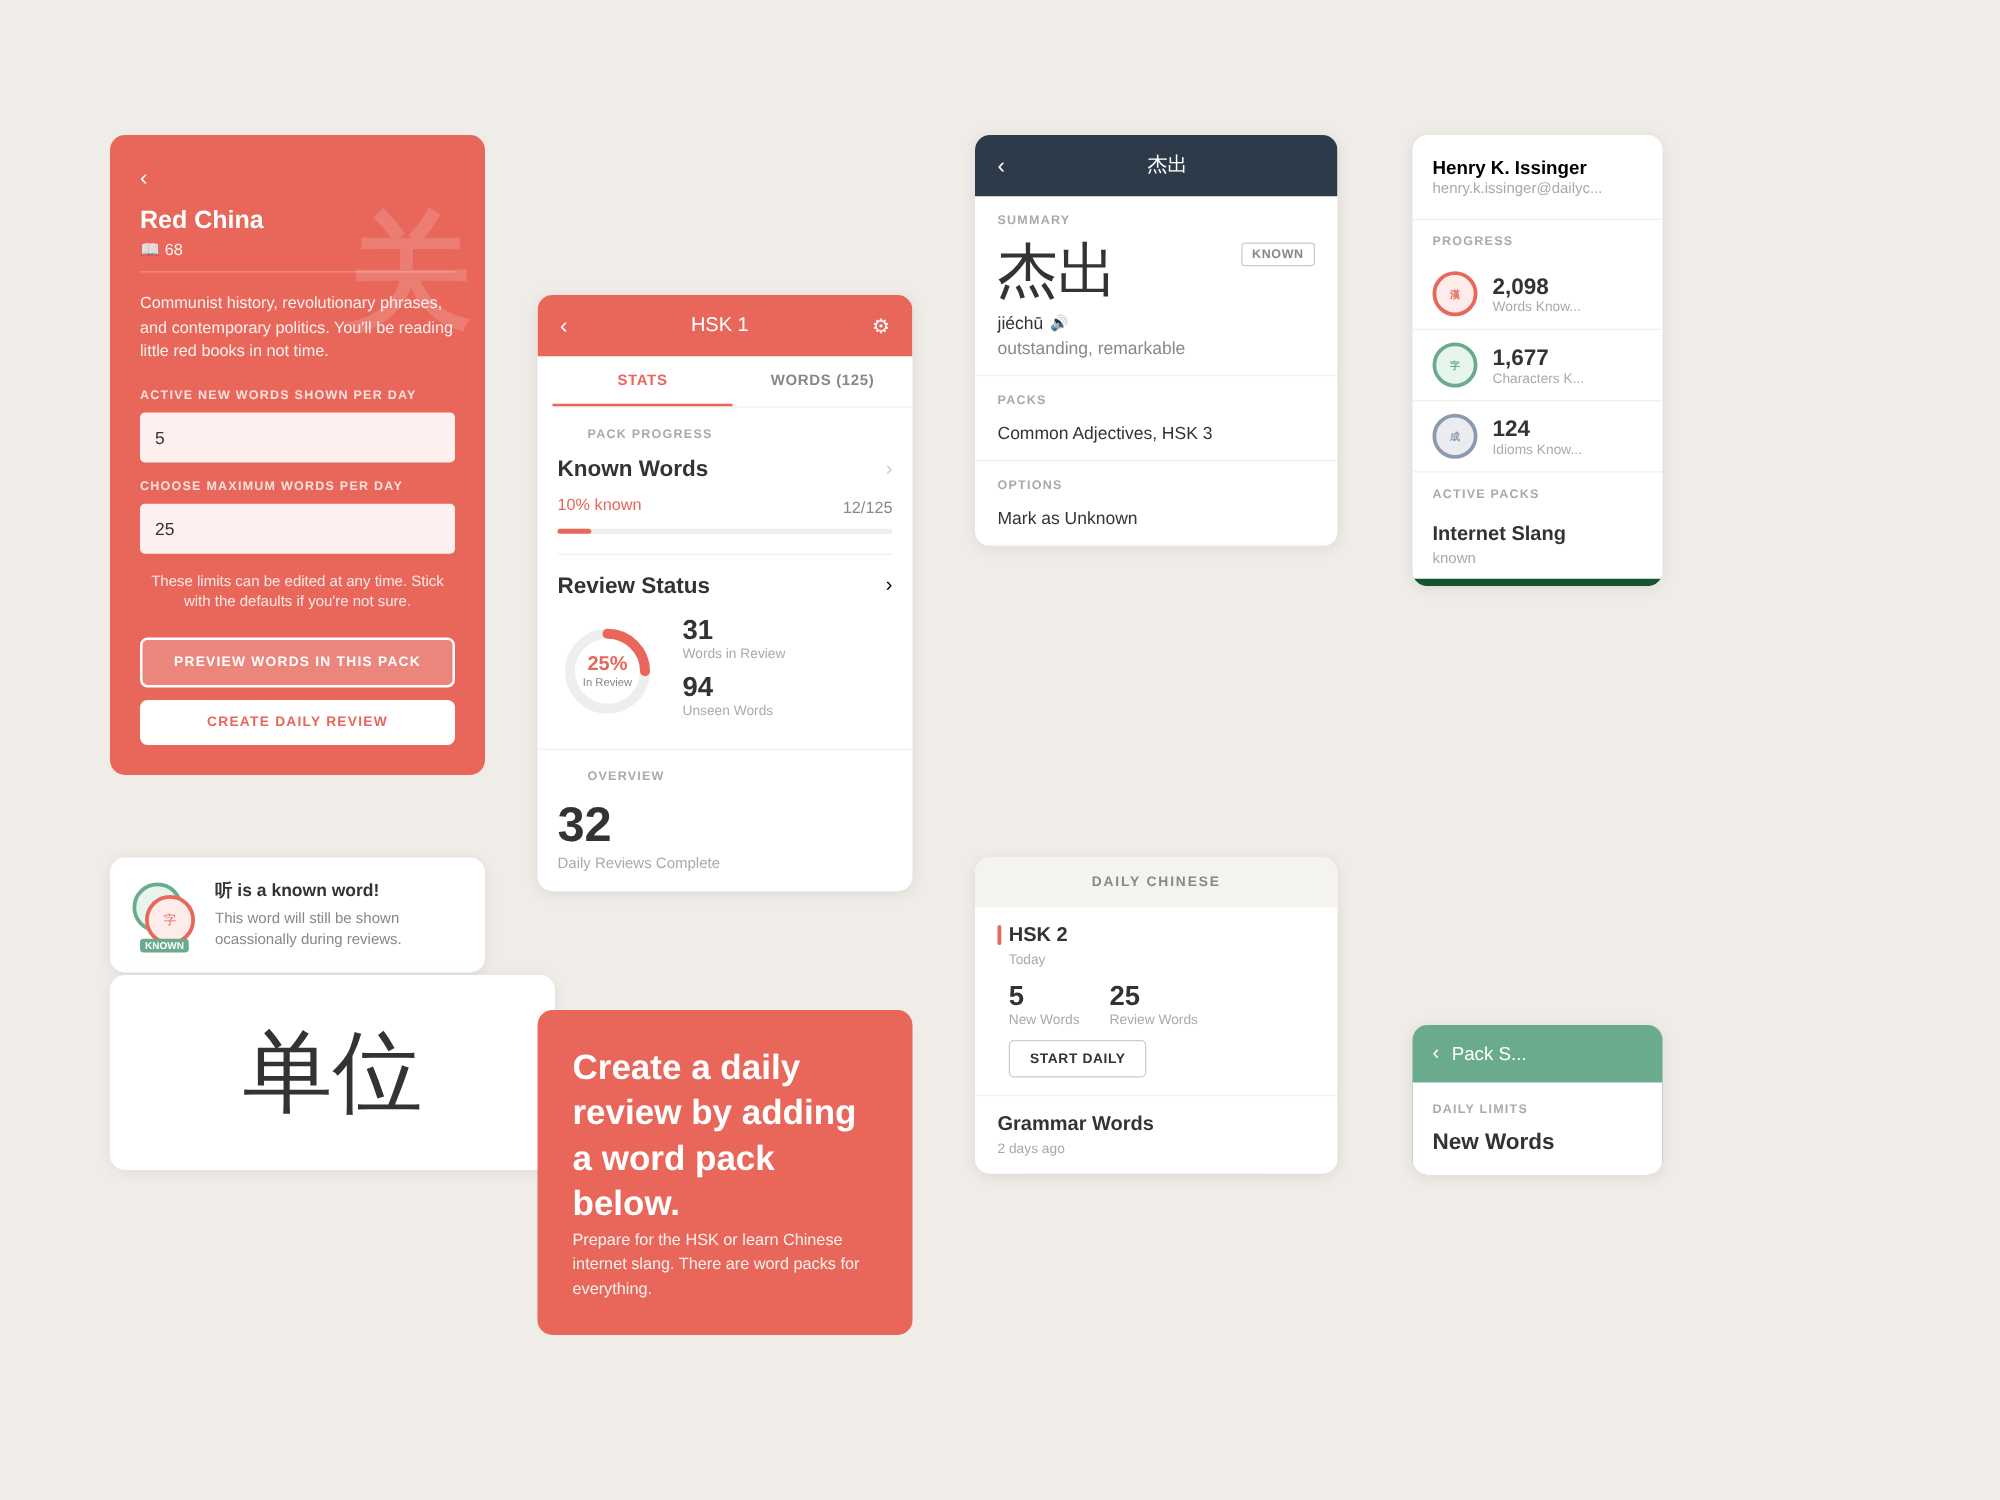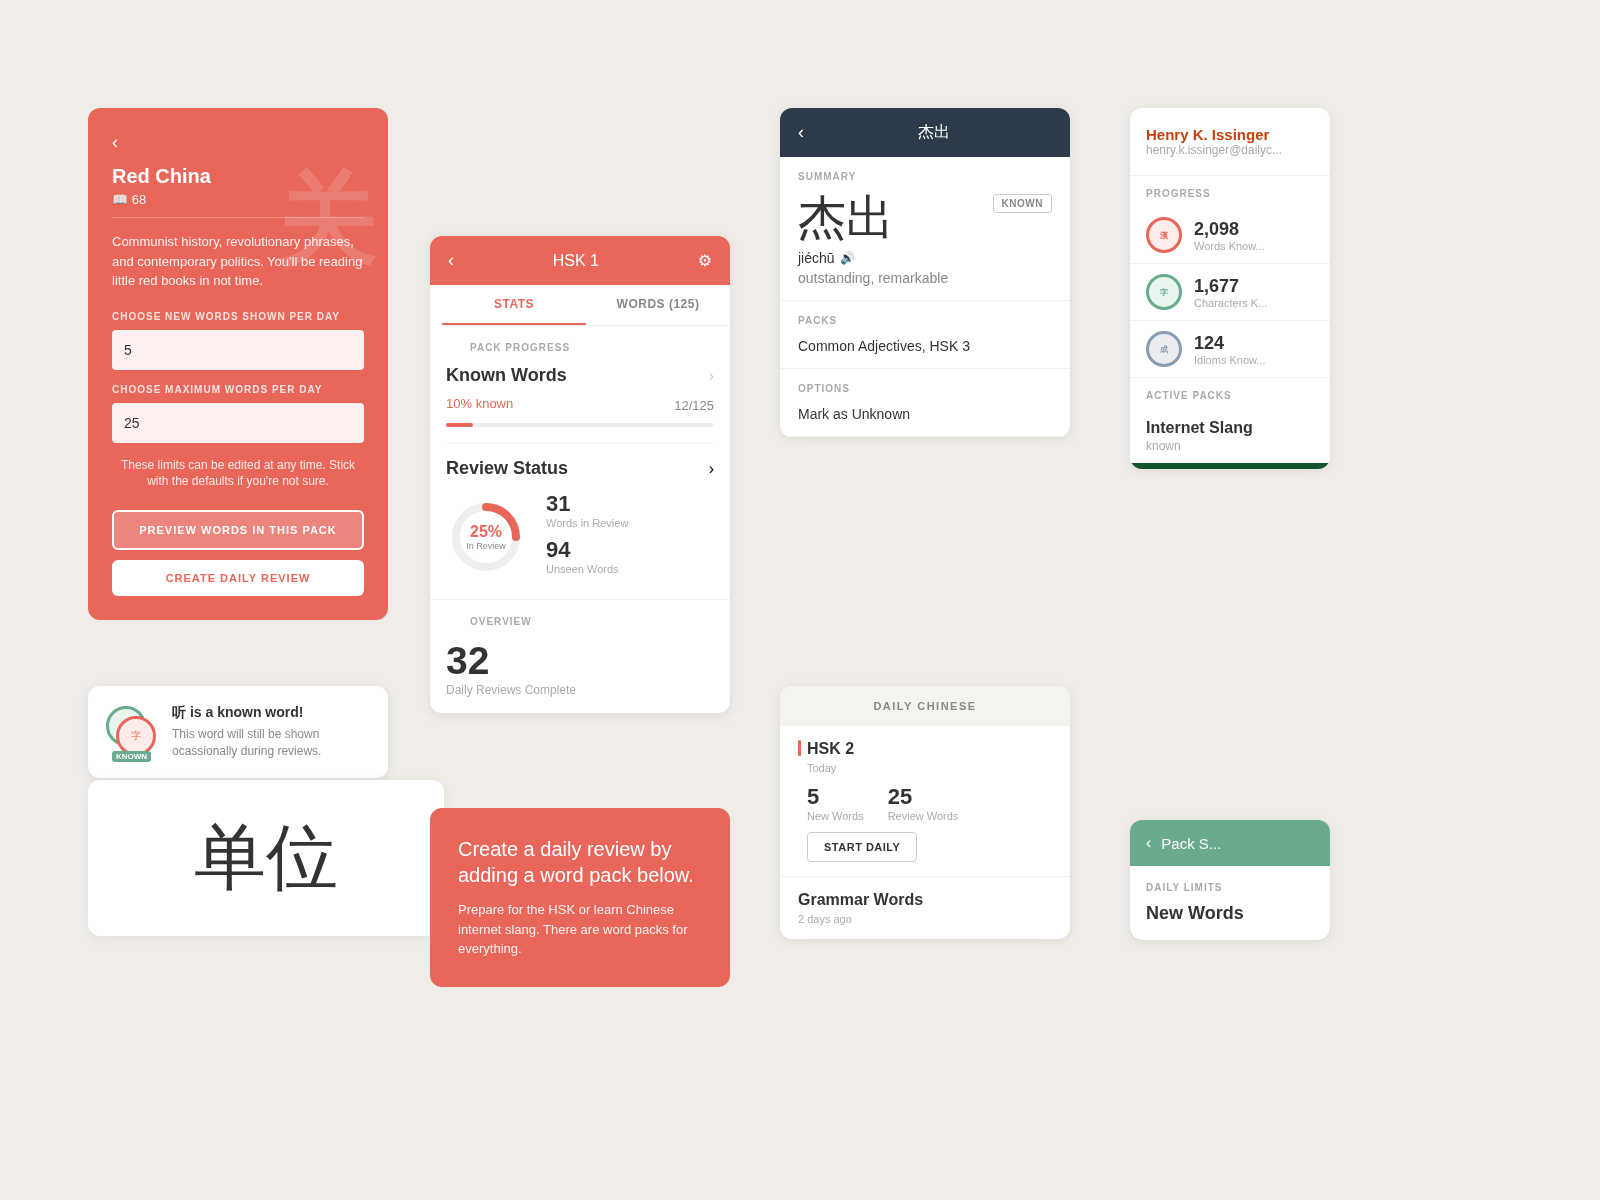--- a/index.html
+++ b/index.html
@@ -350,24 +350,23 @@
       position: absolute;
       left: 430px;
       top: 808px;
       width: 300px;
       background: #e8675a;
       border-radius: 12px;
       padding: 28px;
       color: white;
     }
     .panel-create h3 {
-      font-size: 20px;
-      font-weight: 400;
+      font-size: 28px;
+      font-weight: 700;
       line-height: 1.3;
-      margin-bottom: 12px;
     }
     .panel-create p {
       font-size: 13px;
       opacity: 0.9;
       line-height: 1.5;
     }
 
     
     .panel-detail {
       position: absolute;
@@ -523,21 +522,21 @@
       width: 200px;
       background: white;
       border-radius: 12px;
       overflow: hidden;
       box-shadow: 0 2px 12px rgba(0,0,0,0.08);
     }
     .sidebar-user { padding: 18px 16px; border-bottom: 1px solid #f0f0f0; }
     .sidebar-user .name {
       font-size: 15px;
       font-weight: 600;
-      color: #c2410c;
+      color: #000000;
     }
     .sidebar-user .email {
       font-size: 12px;
       color: #aaa;
     }
     .sidebar-progress-label {
       font-size: 10px;
       letter-spacing: 1px;
       font-weight: 600;
       color: #aaa;
@@ -645,21 +644,21 @@
 
 <div class="panel-red-china">
   <div class="chinese-watermark">关</div>
   <span class="back-btn">‹</span>
   <div class="title">Red China</div>
   <div class="subtitle">
     <span>📖</span>
     <span>68</span>
   </div>
   <div class="description">Communist history, revolutionary phrases, and contemporary politics. You'll be reading little red books in not time.</div>
-  <div class="label">CHOOSE NEW WORDS SHOWN PER DAY</div>
+  <div class="label">ACTIVE NEW WORDS SHOWN PER DAY</div>
   <input type="text" value="5" style="">
   <div class="label">CHOOSE MAXIMUM WORDS PER DAY</div>
   <input type="text" value="25" style="">
   <div class="hint">These limits can be edited at any time. Stick with the defaults if you're not sure.</div>
   <div class="btn-outline">PREVIEW WORDS IN THIS PACK</div>
   <div class="btn-white">CREATE DAILY REVIEW</div>
 </div>
 
 <div class="panel-known">
   <div class="coin-icon">

